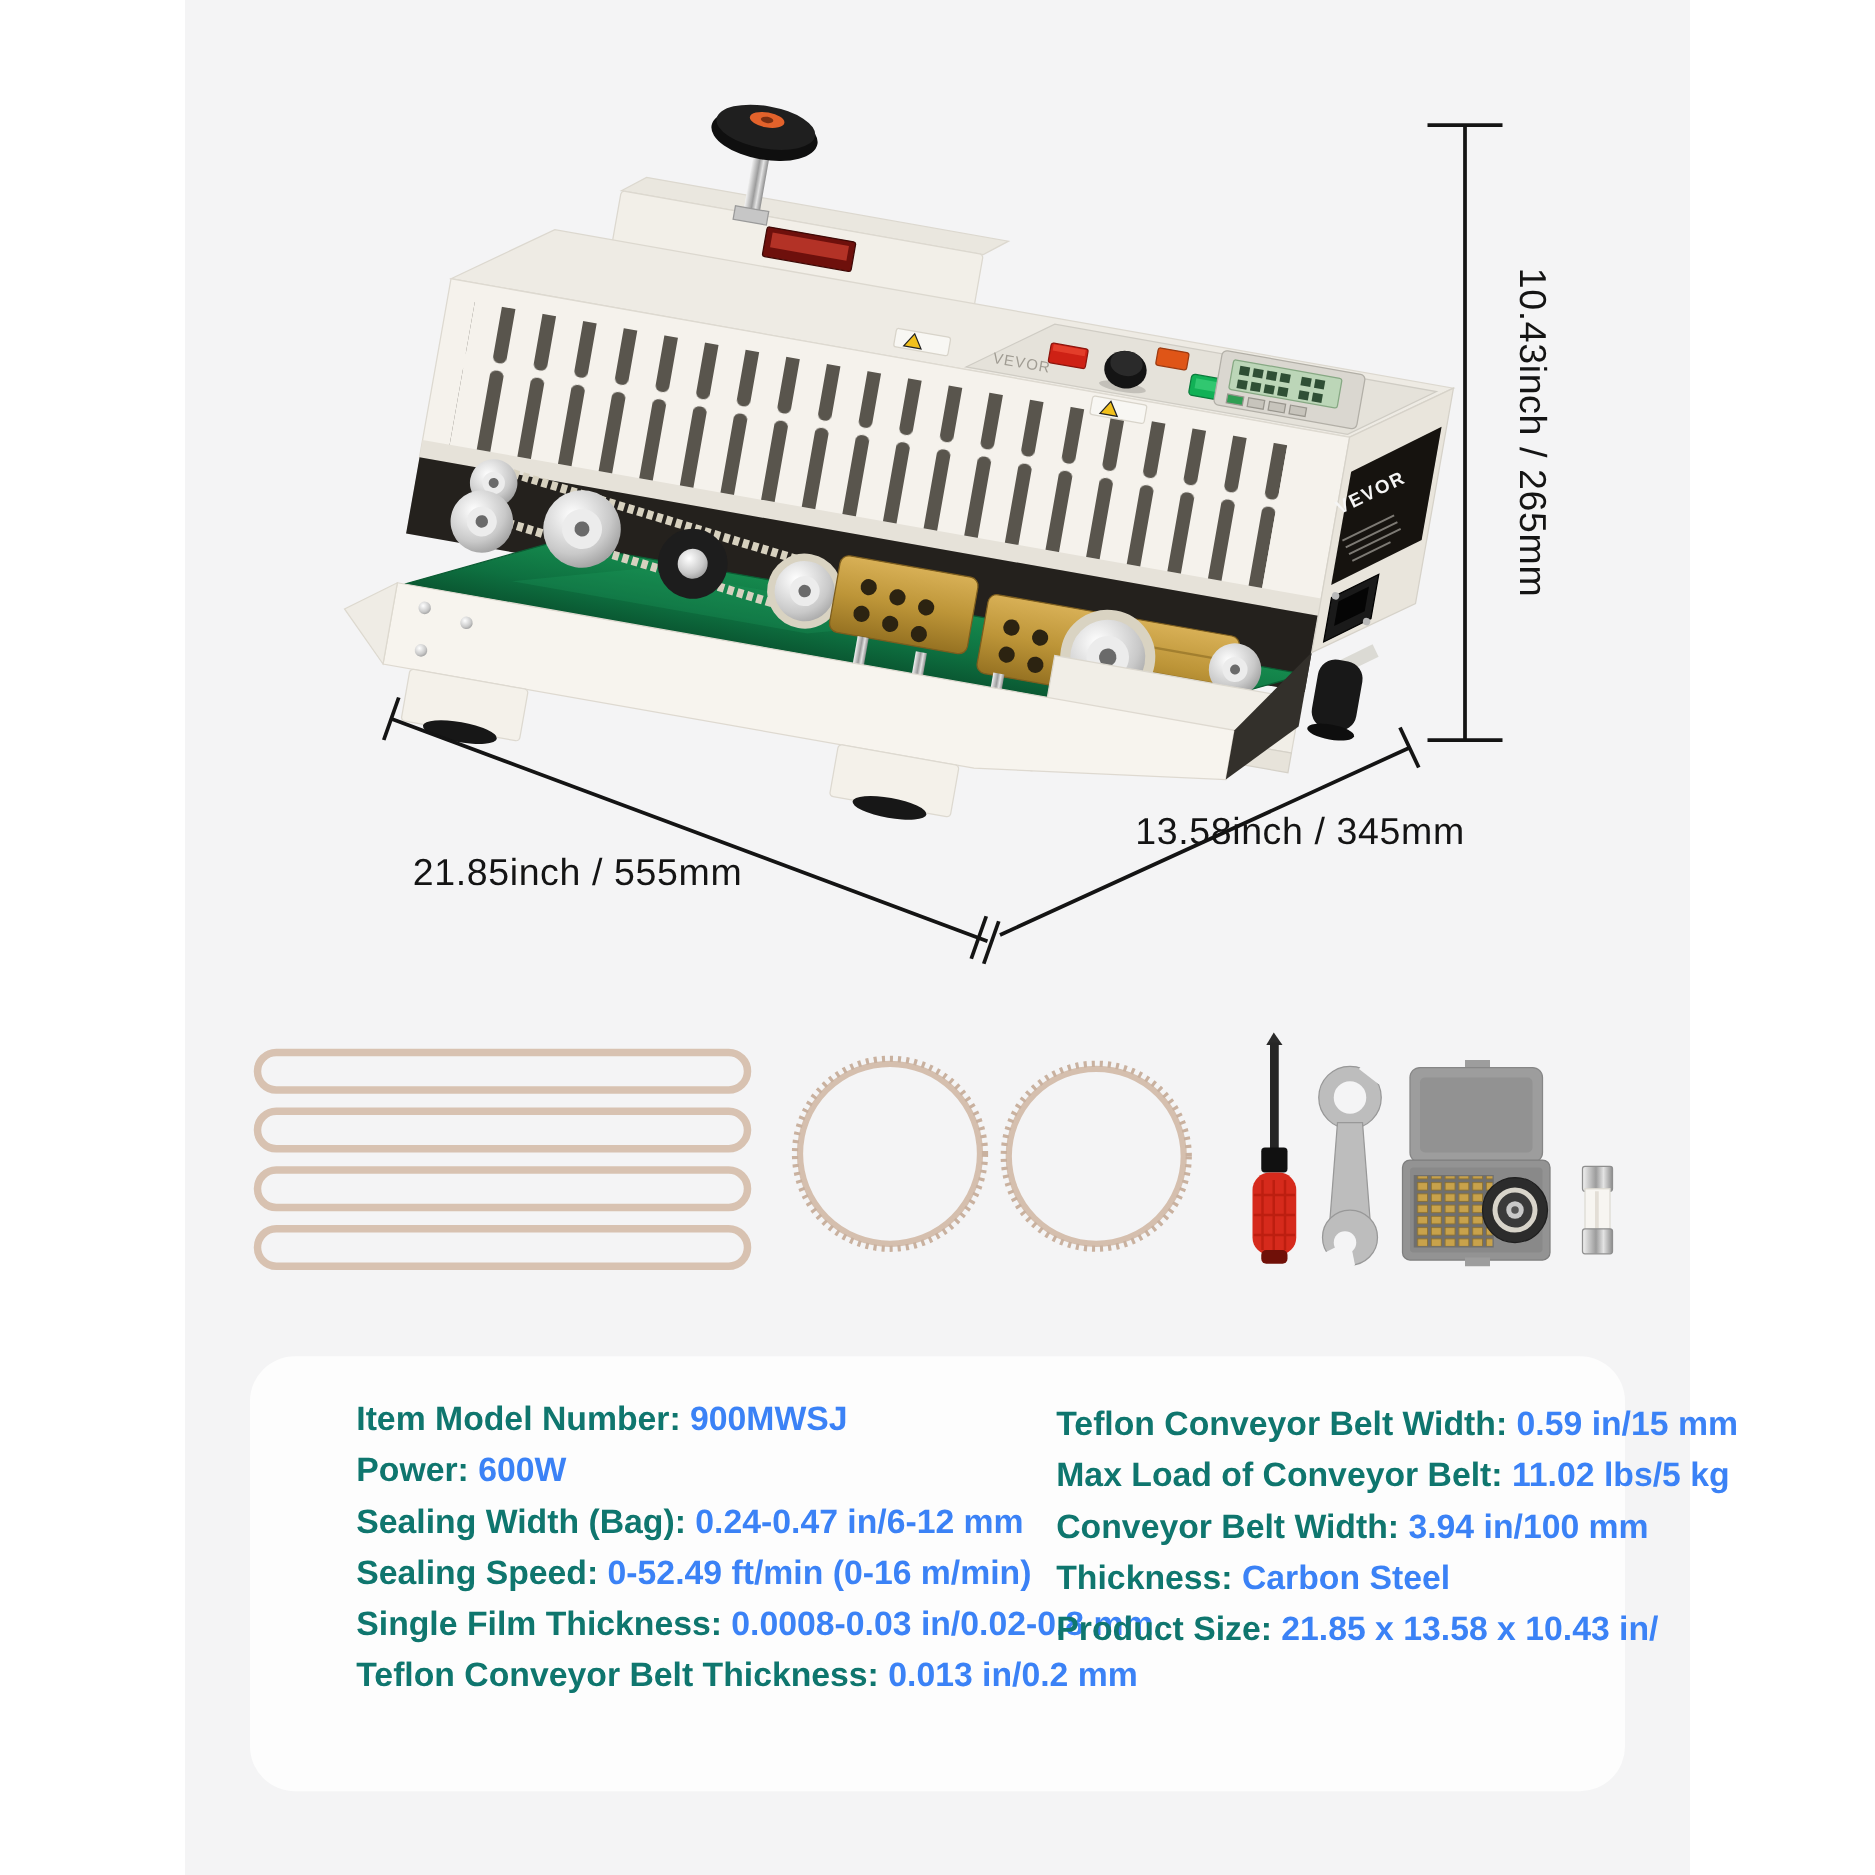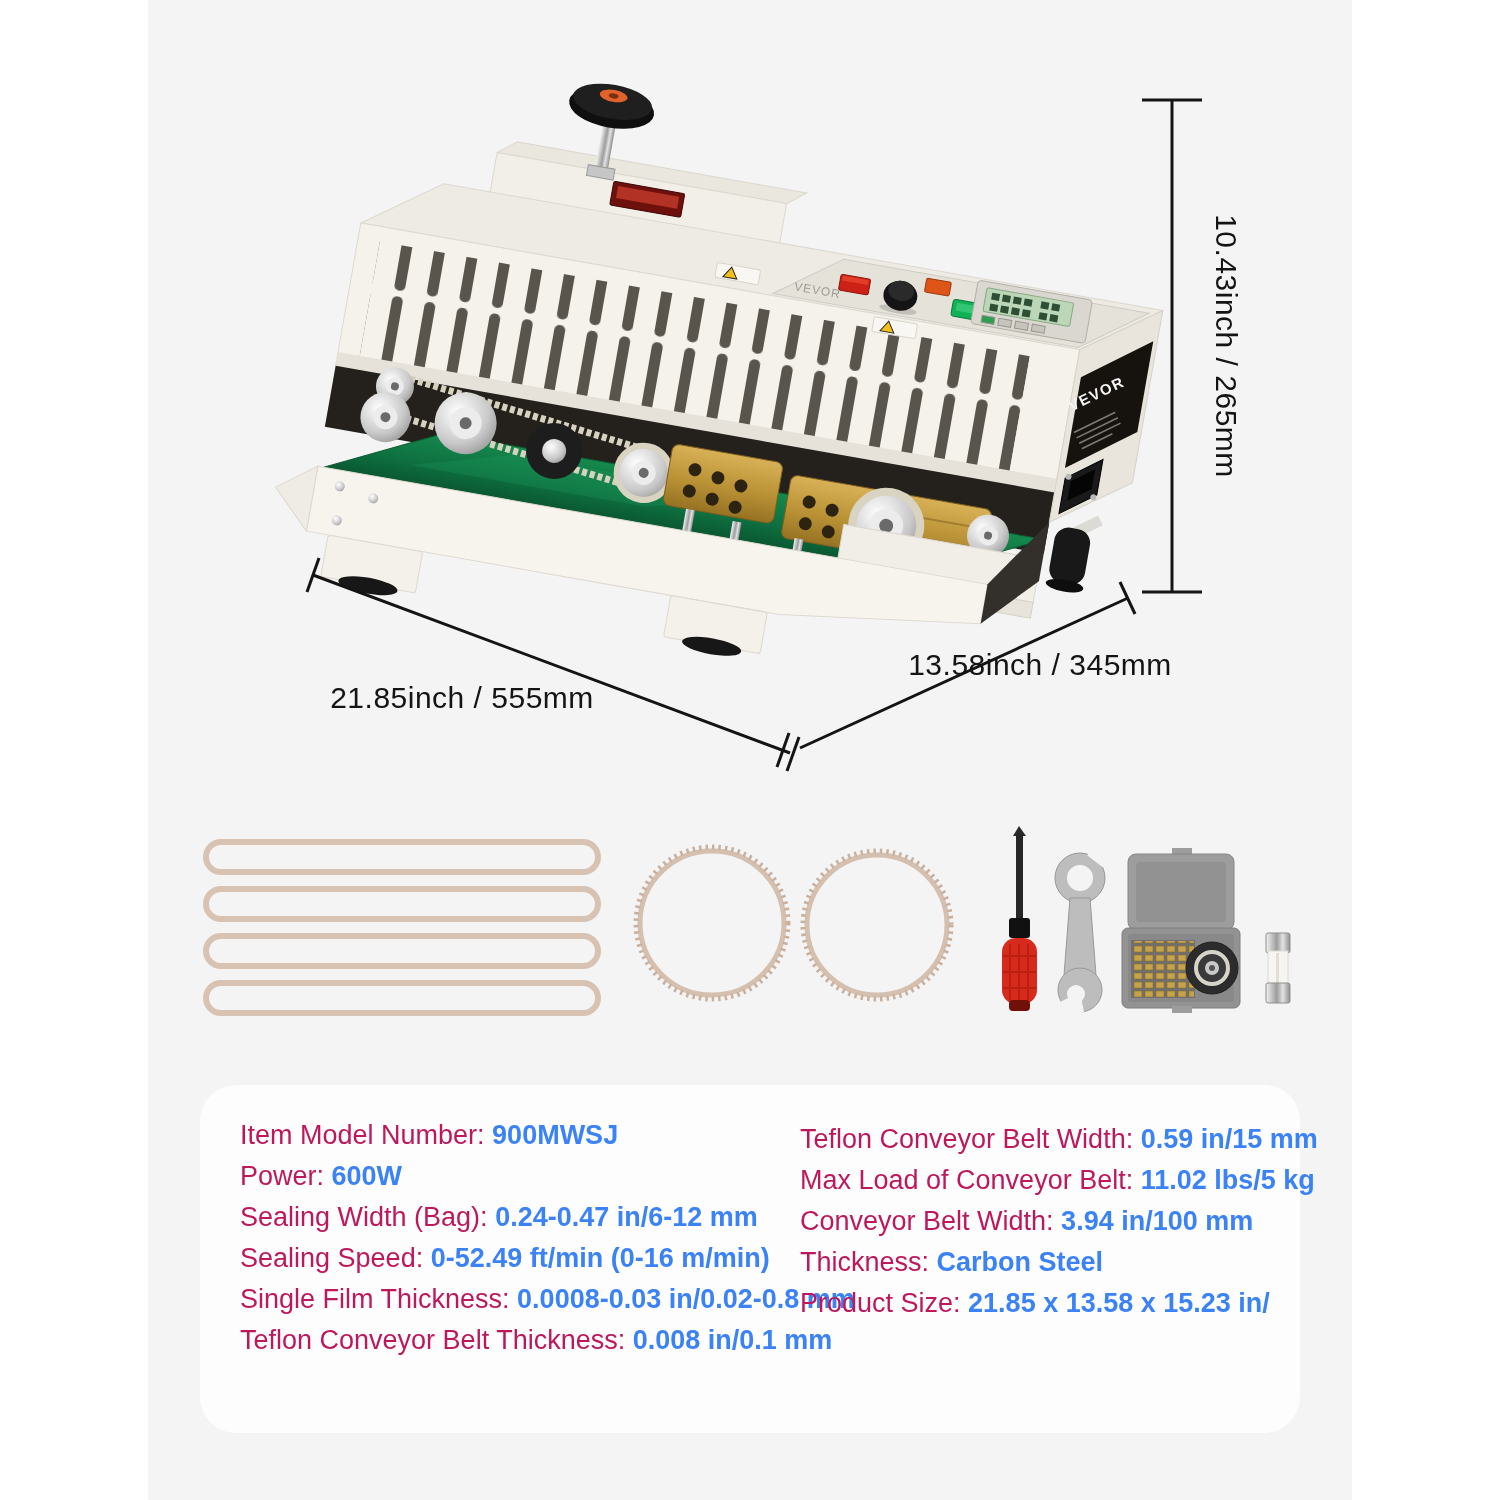--- a/index.html
+++ b/index.html
@@ -5,21 +5,21 @@
   html,body{margin:0;padding:0;background:#ffffff;}
   .canvas{position:relative;width:1500px;height:1500px;margin:0 auto;background:#ffffff;overflow:hidden;
           font-family:"Liberation Sans", sans-serif;}
   .stage{position:absolute;left:148px;top:0;width:1204px;height:1500px;background:#f4f4f5;}
   .scene{position:absolute;left:0;top:0;width:1500px;height:1500px;}
   .spec-card{position:absolute;left:200px;top:1085px;width:1100px;height:348px;background:#fdfdfd;
              border-radius:36px;}
   .spec-col{position:absolute;top:30px;font-size:27px;line-height:41px;color:#1b1b1b;white-space:nowrap;}
   .spec-col.left{left:40px;}
   .spec-col.right{left:600px;top:34px;}
-  .spec-row .lab{font-weight:400;color:#be185d;}
+  .spec-row .lab{font-weight:700;color:#0f766e;margin-left:45px;}
   .spec-row .val{font-weight:700;color:#3b82f6;}
   .spec-row .val2{display:block;padding-left:144px;font-weight:700;color:#e66a2d;}
   svg text{font-family:"Liberation Sans", sans-serif;}
   .dim-text{font-size:30px;fill:#141414;letter-spacing:.5px;}
 </style>
 </head>
 <body>
 
 <div class="canvas">
   <div class="stage"></div>
@@ -335,23 +335,23 @@
     </g>
   </svg>
 
   <div class="spec-card">
     <div class="spec-col left">
       <div class="spec-row"><span class="lab">Item Model Number: </span><span class="val">900MWSJ</span></div>
       <div class="spec-row"><span class="lab">Power: </span><span class="val">600W</span></div>
       <div class="spec-row"><span class="lab">Sealing Width (Bag): </span><span class="val">0.24-0.47 in/6-12 mm</span></div>
       <div class="spec-row"><span class="lab">Sealing Speed: </span><span class="val">0-52.49 ft/min (0-16 m/min)</span></div>
       <div class="spec-row"><span class="lab">Single Film Thickness: </span><span class="val">0.0008-0.03 in/0.02-0.8 mm</span></div>
-      <div class="spec-row"><span class="lab">Teflon Conveyor Belt Thickness: </span><span class="val">0.008 in/0.1 mm</span></div>
+      <div class="spec-row"><span class="lab">Teflon Conveyor Belt Thickness: </span><span class="val">0.013 in/0.2 mm</span></div>
     </div>
     <div class="spec-col right">
       <div class="spec-row"><span class="lab">Teflon Conveyor Belt Width: </span><span class="val">0.59 in/15 mm</span></div>
       <div class="spec-row"><span class="lab">Max Load of Conveyor Belt: </span><span class="val">11.02 lbs/5 kg</span></div>
       <div class="spec-row"><span class="lab">Conveyor Belt Width: </span><span class="val">3.94 in/100 mm</span></div>
       <div class="spec-row"><span class="lab">Thickness: </span><span class="val">Carbon Steel</span></div>
-      <div class="spec-row"><span class="lab">Product Size: </span><span class="val">21.85 x 13.58 x 15.23 in/</span></div>
+      <div class="spec-row"><span class="lab">Product Size: </span><span class="val">21.85 x 13.58 x 10.43 in/</span></div>
     </div>
   </div>
 </div>
 
 </body></html>

